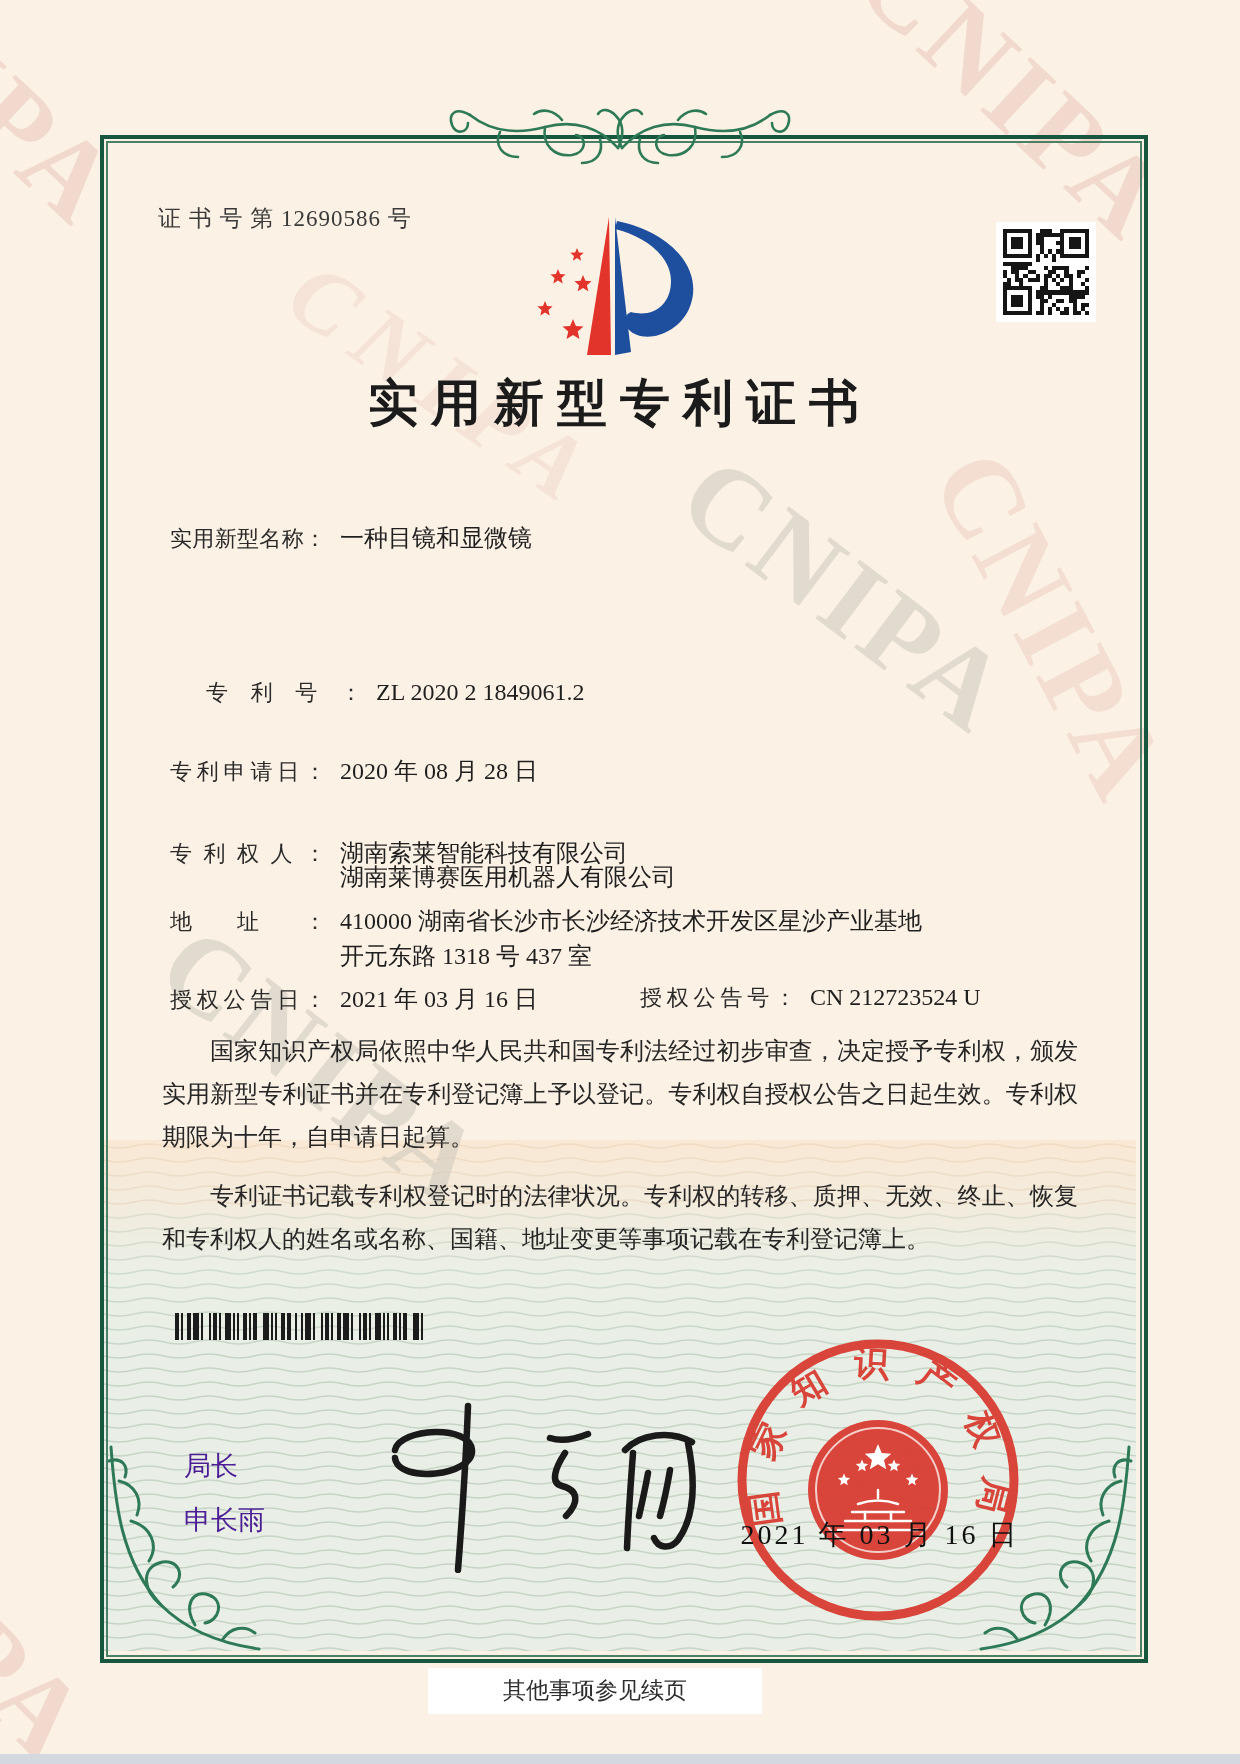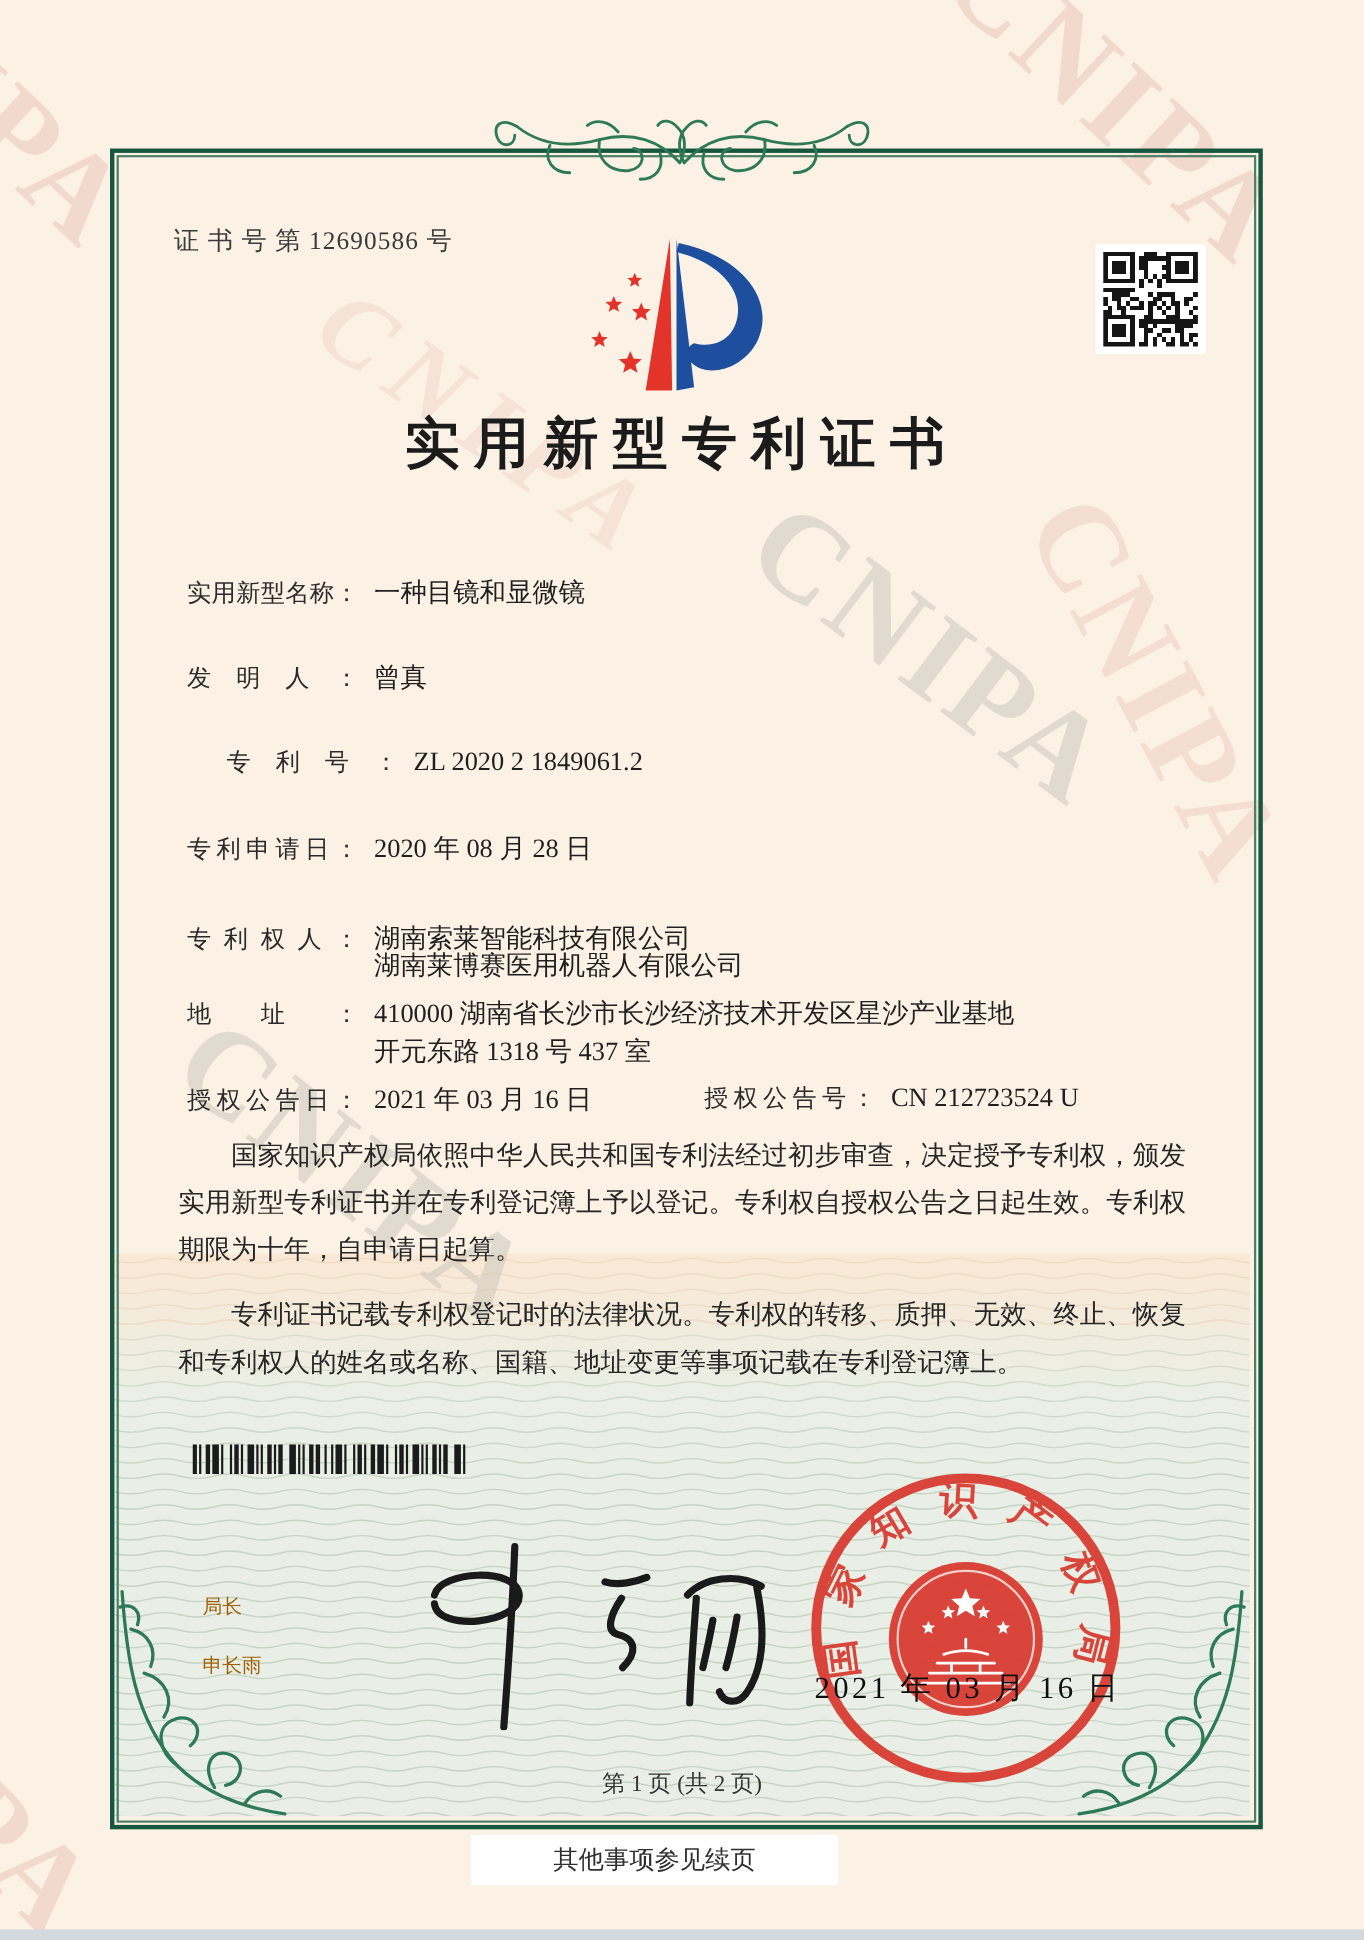--- a/index.html
+++ b/index.html
@@ -43,21 +43,21 @@
   .flabel{display:inline-block; width:156px; font-size:22px; color:#2a2a2a;
           text-align:justify; text-align-last:justify;}
   .fval{margin-left:14px;}
   .fcont{position:absolute; left:340px; font-size:24px; color:#1f1f1f; white-space:nowrap;}
   .pair2{position:absolute; left:470px; top:0;}
   #body-text{left:146px; top:1014px; width:948px; font-size:24px; line-height:43px;
              text-align:justify; color:#262626;}
   #body-text p{margin:16px; text-indent:2em;}
   #barcode{left:175px; top:1313px; width:314px; height:27px; overflow:hidden;
            white-space:nowrap; font-size:0;}
-  .dir{left:184px; font-size:18px; color:#a16207; font-family:"Liberation Sans","DejaVu Sans",sans-serif;}
+  .dir{left:184px; font-size:27px; color:#4c1d95; font-family:"Liberation Sans","DejaVu Sans",sans-serif;}
   #seal-date{left:700px; top:1516px; width:360px; text-align:center; font-size:28px;
              letter-spacing:3px; color:#101010;}
   #page-no{left:100px; top:1607px; width:1040px; text-align:center; font-size:21px; color:#333;}
   #cont-note{left:428px; top:1668px; width:334px; height:46px; line-height:46px;
              background:#ffffff; text-align:center; font-size:23px; color:#2e2e2e;}
   #bottom-strip{left:0; bottom:0; width:1240px; height:10px; background:#d3d9de;}
   svg{display:block;}
 </style>
 </head>
 <body>
@@ -394,23 +394,20 @@
           <rect x="20" y="20" width="1" height="1"></rect>
         </g>
     </svg>
   </div>
 
   <div class="abs" id="title">实用新型专利证书</div>
 
   <div class="frow" style="top:522px;">
     <span class="flabel">实用新型名称：</span><span class="fval">一种目镜和显微镜</span>
   </div>
-  <div class="frow" style="top:600px;">
-    <span class="flabel">发明人：</span><span class="fval">曾真</span>
-  </div>
   <div class="frow" style="top:678px;margin-left:36px;">
     <span class="flabel">专利号：</span><span class="fval">ZL 2020 2 1849061.2</span>
   </div>
   <div class="frow" style="top:755px;">
     <span class="flabel">专利申请日：</span><span class="fval">2020 年 08 月 28 日</span>
   </div>
   <div class="frow" style="top:825px;margin-top:12px;">
     <span class="flabel">专利权人：</span><span class="fval">湖南索莱智能科技有限公司</span>
   </div>
   <div class="fcont" style="top:861px;">湖南莱博赛医用机器人有限公司</div>
@@ -474,17 +471,16 @@
         <path d="M-33,15 L33,15"></path>
         <path d="M-40,24 L40,24"></path>
         <path d="M-13,6 L-13,15"></path>
         <path d="M13,6 L13,15"></path>
       </g>
     </g>
   </svg>
 
   <div class="abs" id="seal-date">2021 年 03 月 16 日</div>
 
-  <div class="abs" id="page-no">第 1 页 (共 2 页)</div>
   <div class="abs" id="cont-note">其他事项参见续页</div>
   <div class="abs" id="bottom-strip"></div>
 
 </div>
 
 </body></html>

